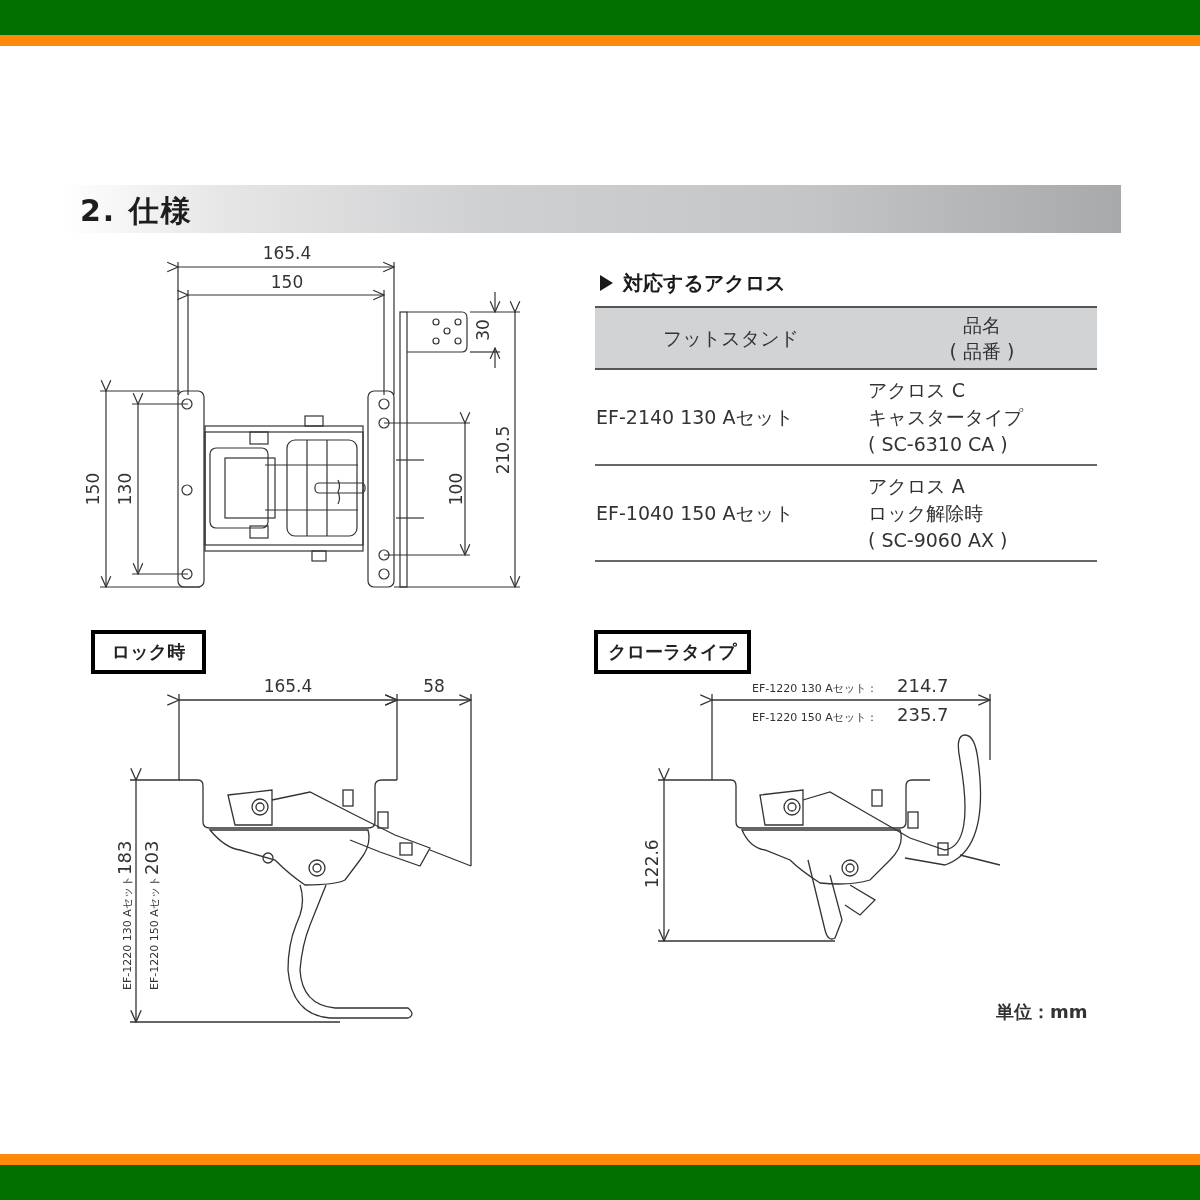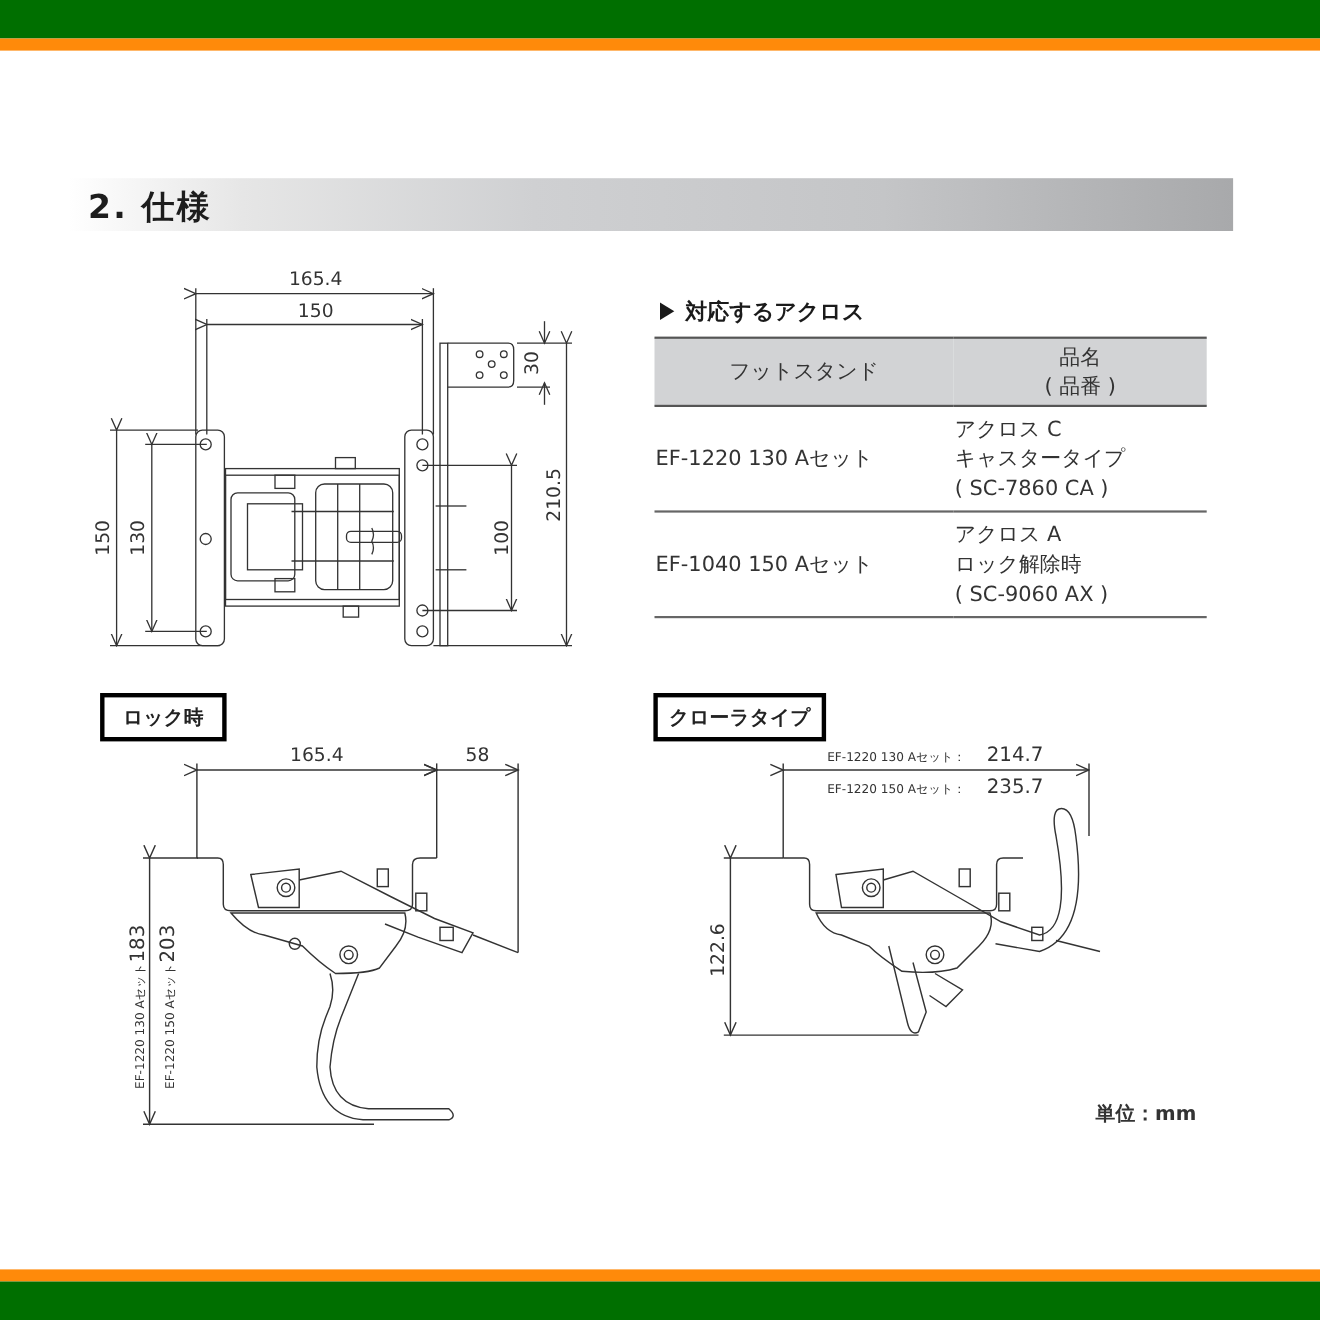--- a/index.html
+++ b/index.html
@@ -1,20 +1,20 @@
 <!DOCTYPE html>
 <html><head>
 <meta charset="utf-8">
 <style>
   html, body { margin:0; padding:0; }
   body { width:1200px; height:1200px; background:#fff; position:relative; overflow:hidden;
          font-family:"DejaVu Sans", "Liberation Sans", sans-serif; color:#222; }
   .band-green { position:absolute; left:0; width:1200px; background:#006f00; }
   .band-orange { position:absolute; left:0; width:1200px; background:#ff8a0a; }
-  .section-header { position:absolute; left:62px; top:162px; width:1059px; height:48px;
+  .section-header { position:absolute; left:62px; top:185px; width:1059px; height:48px;
          background:linear-gradient(to right, #ffffff 0%, #e6e6e6 15%, #cfd0d2 40%, #c4c5c7 70%, #a8a9ab 100%); }
   .section-header span { position:absolute; left:18px; top:6px; font-size:30px; font-weight:bold; color:#1d1d1d; letter-spacing:2px; }
   .compat-title { position:absolute; left:600px; top:270px; font-size:20px; font-weight:bold; color:#1a1a1a; }
   .compat-title .tri { display:inline-block; width:0; height:0; border-top:8px solid transparent; border-bottom:8px solid transparent; border-left:13px solid #1a1a1a; margin-right:10px; vertical-align:-1px; }
   table.compat { position:absolute; left:595px; top:306px; width:502px; border-collapse:collapse; font-size:19px; color:#333; }
   table.compat th { background:#d2d3d5; font-weight:normal; height:58px; border-top:2px solid #555; border-bottom:2px solid #555; line-height:26px; }
   table.compat td { border-bottom:2px solid #666; height:92px; line-height:27px; }
   table.compat .c1 { width:270px; }
   .label-box { position:absolute; height:36px; border:4px solid #000000; font-size:18px; font-weight:bold; color:#222; display:flex; align-items:center; justify-content:center; background:#fff; }
   .unit { position:absolute; left:996px; top:1000px; font-size:18px; font-weight:bold; color:#333; }
@@ -187,25 +187,25 @@
     <tr>
       <th class="c1">フットスタンド</th>
       <th>
         <div>品名</div>
         <div>( 品番 )</div>
       </th>
     </tr>
   </thead>
   <tbody>
     <tr>
-      <td class="c1">EF-1220 130 Aセット</td>
+      <td class="c1">EF-2140 130 Aセット</td>
       <td>
         <div>アクロス C</div>
         <div>キャスタータイプ</div>
-        <div>( SC-7860 CA )</div>
+        <div>( SC-6310 CA )</div>
       </td>
     </tr>
     <tr>
       <td class="c1">EF-1040 150 Aセット</td>
       <td>
         <div>アクロス A</div>
         <div>ロック解除時</div>
         <div>( SC-9060 AX )</div>
       </td>
     </tr>

